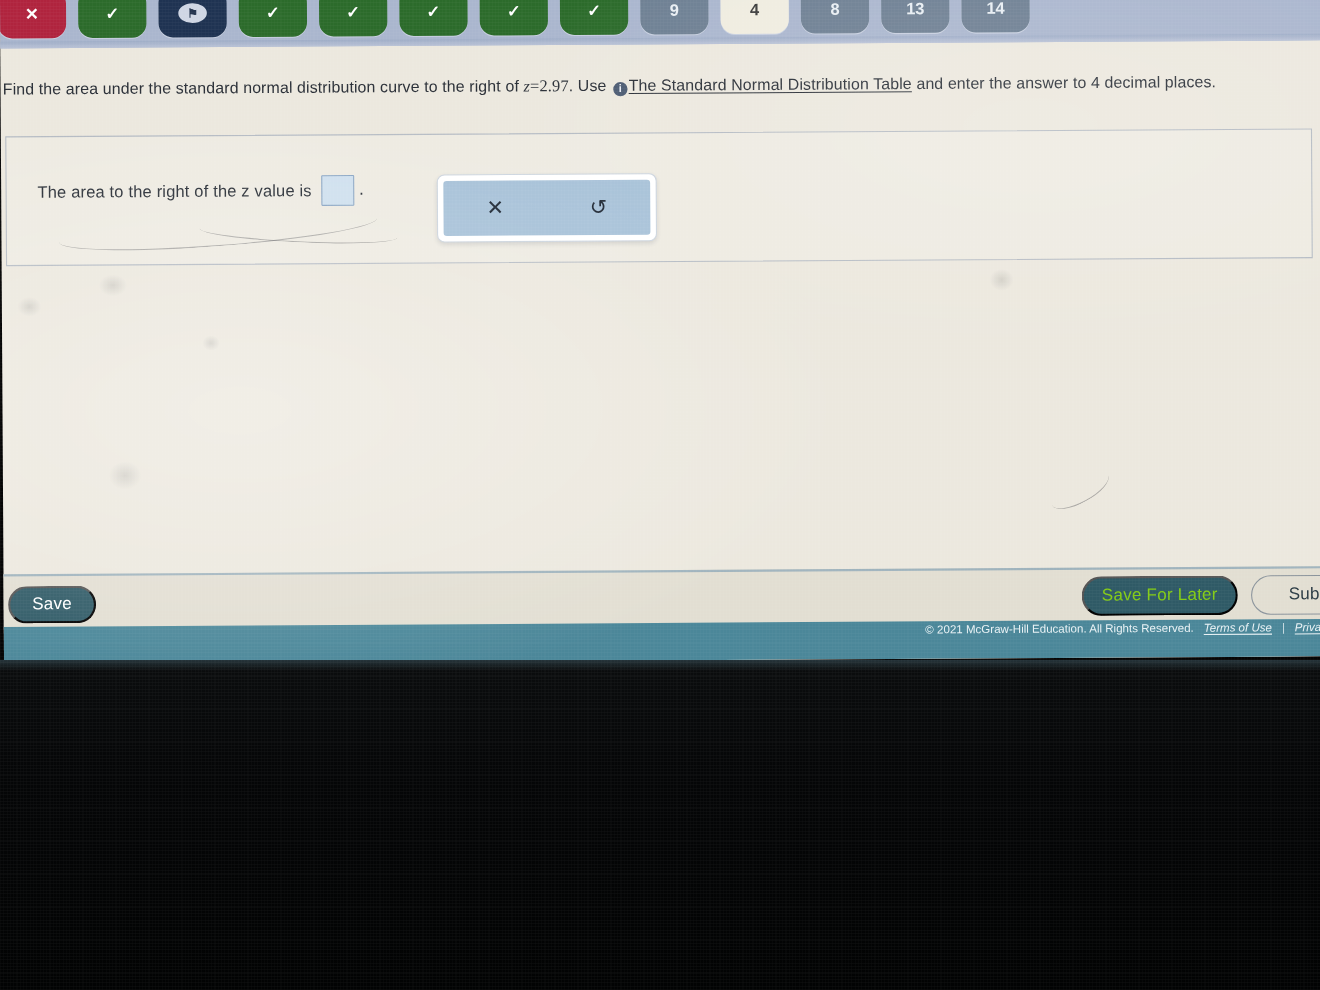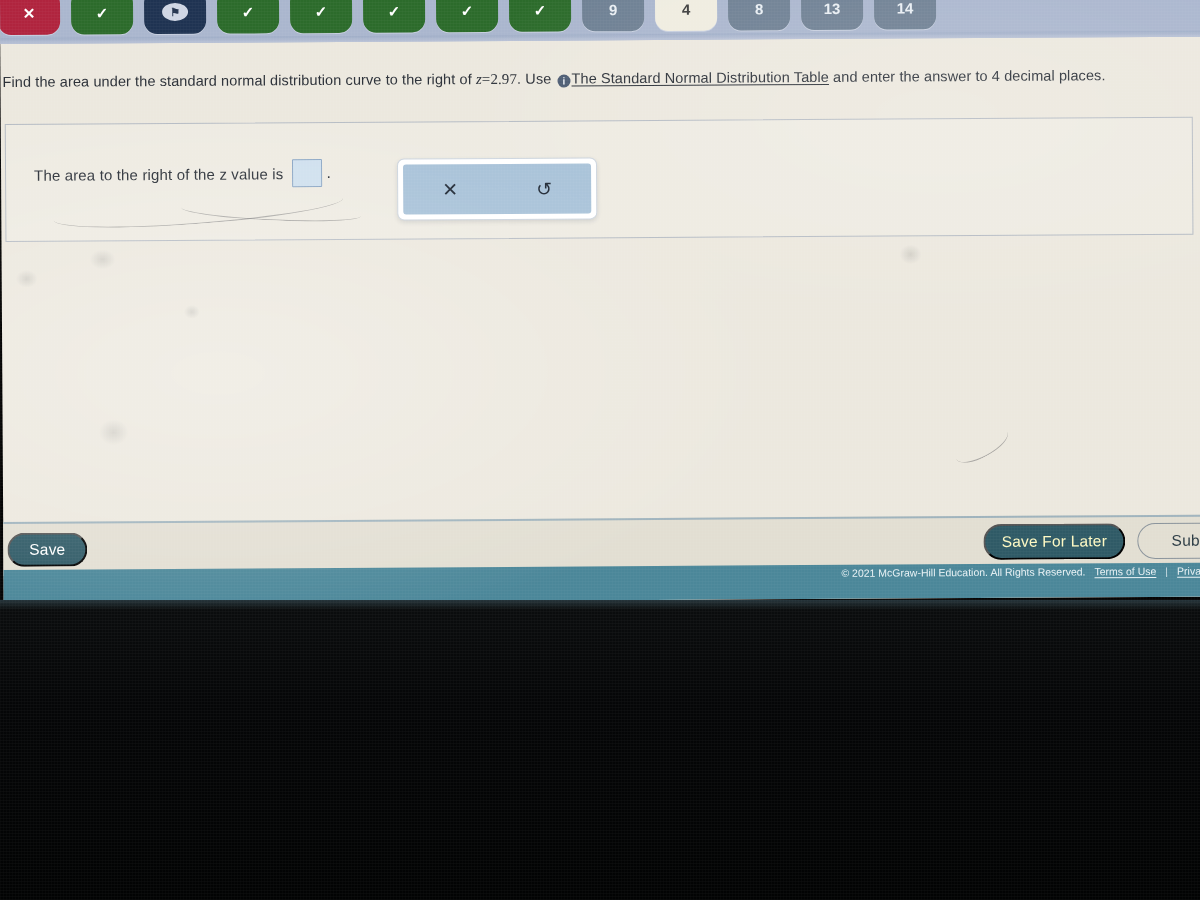--- a/index.html
+++ b/index.html
@@ -217,21 +217,21 @@
     height: 34px;
     background: #2f5a66;
     color: #ffffff;
   }
   .btn-save {
     left: 990;
     top: 6px;
     width: 142px;
     height: 36px;
     background: #2f5a66;
-    color: #fef9c3;
+    color: #84cc16;
     text-align: center;
   }
   .btn-submit {
     top: 6px;
     width: 118px;
     height: 36px;
     background: transparent;
     color: #2b3b44;
     border: 1px solid #8b949c;
   }
@@ -250,20 +250,21 @@
     align-items: flex-start;
     justify-content: flex-end;
     padding: 2px 12px 0 0;
     box-sizing: border-box;
     gap: 9px;
   }
   .footer a {
     color: #e9f2f5;
     text-decoration: underline;
     text-underline-offset: 2px;
+    font-style: italic;
   }
   .footer .sep { opacity: .8; }
 
   
   .glare {
     position: absolute;
     left: 0; top: 0; width: 1200px; height: 604px;
     pointer-events: none;
     background:
       radial-gradient(900px 420px at 18% 62%, rgba(255,255,255,.30), rgba(255,255,255,0) 62%),

